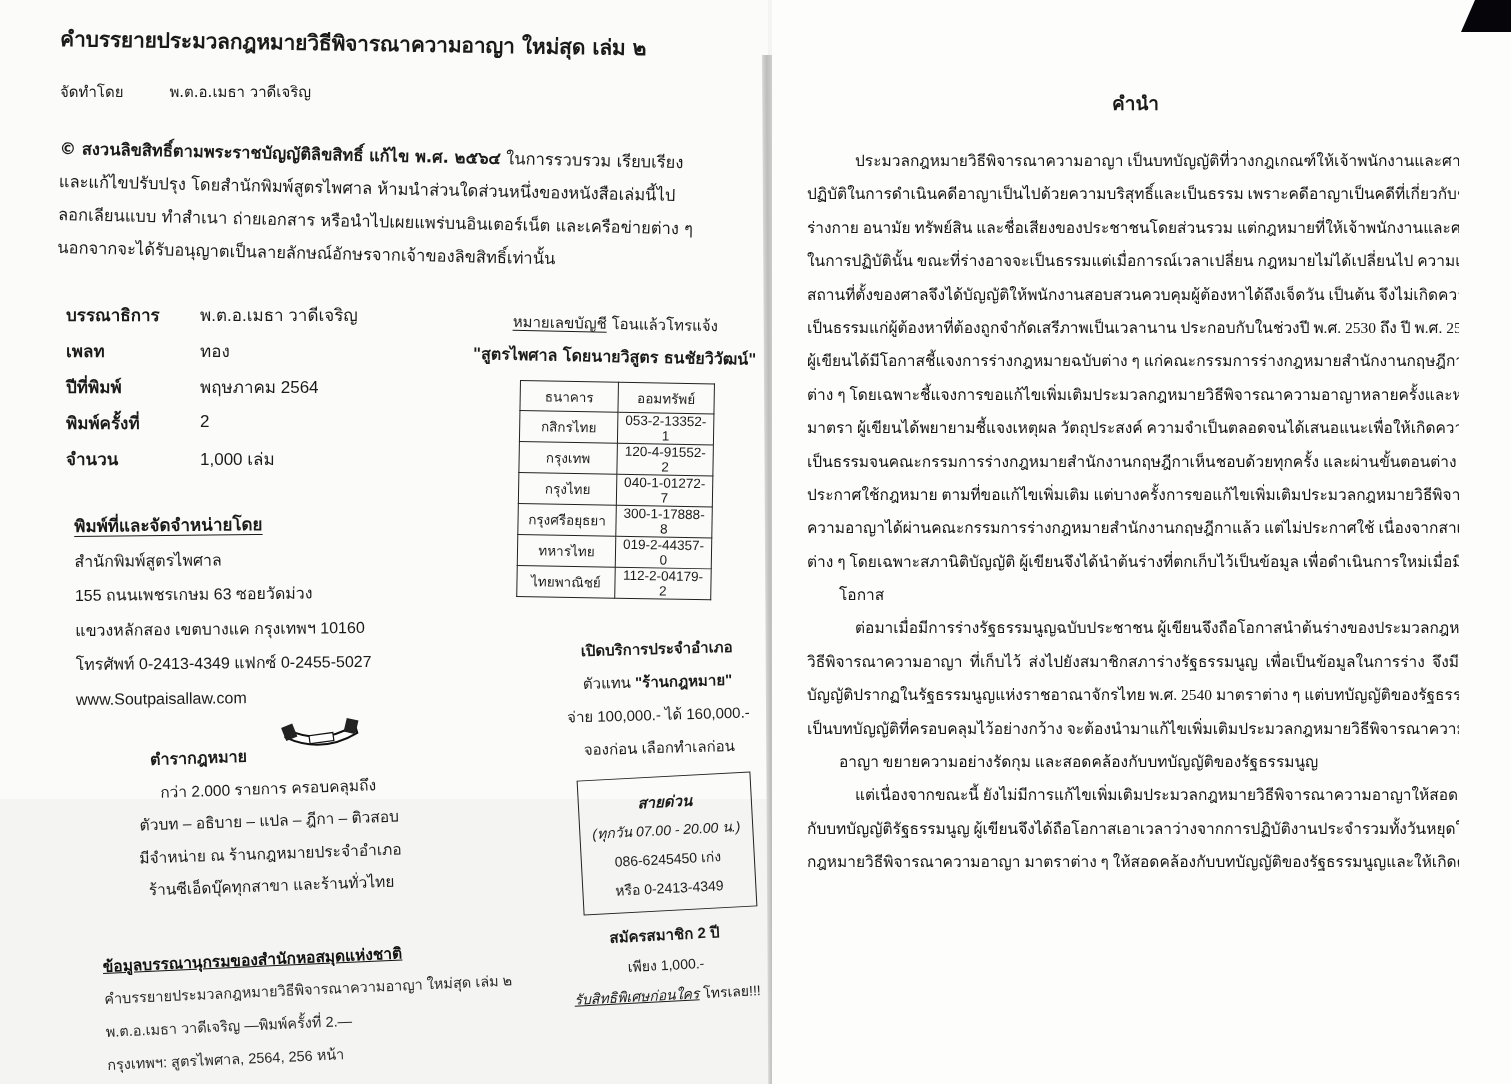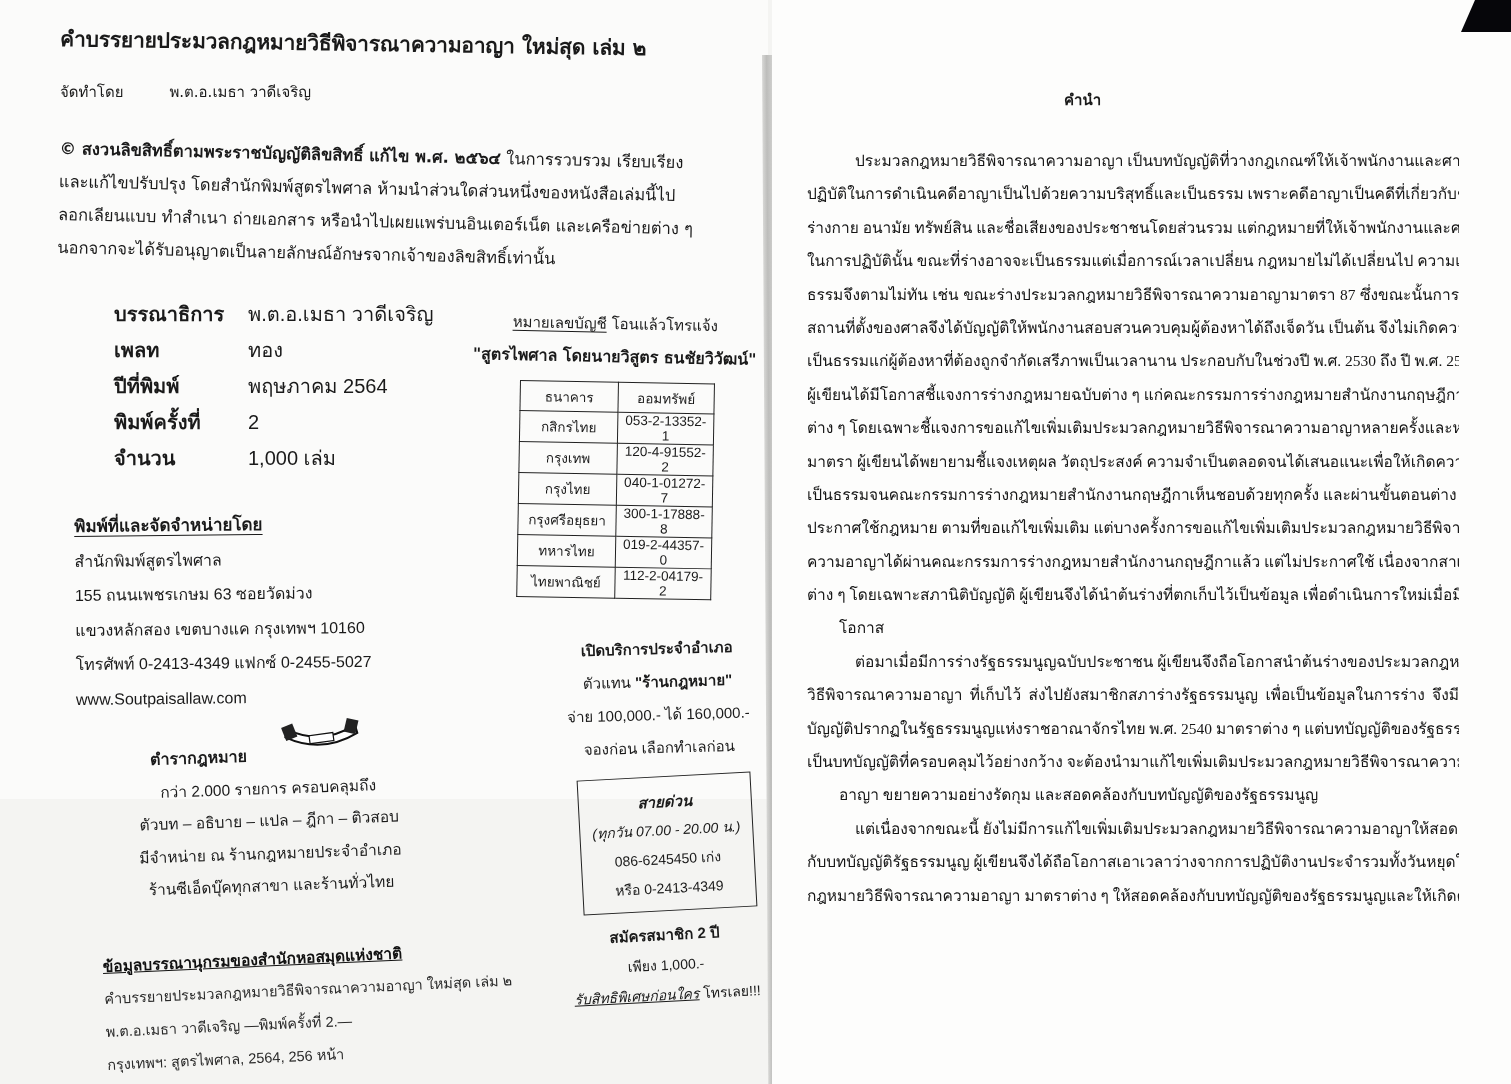--- a/index.html
+++ b/index.html
@@ -43,21 +43,21 @@
 
   
   .book-title { position: absolute; left: 60px; top: 22px; font-size: 21px; font-weight: bold; transform: rotate(0.9deg); transform-origin: left; white-space: nowrap; letter-spacing: -0.2px; }
   .prepared-by { position: absolute; left: 60px; top: 80px; font-size: 15px; white-space: nowrap; }
   .prepared-by .gap { display: inline-block; width: 46px; }
 
   .copyright { position: absolute; left: 60px; top: 132px; width: 690px; font-size: 16.5px; line-height: 33px; transform: rotate(1.3deg); transform-origin: left top; }
   .copyright .bold { font-weight: bold; }
   .copyright p { white-space: nowrap; }
 
-  .meta-table { position: absolute; left: 66px; top: 296px; font-size: 20px; margin-left: 48px; }
+  .meta-table { position: absolute; left: 66px; top: 296px; font-size: 17px; }
   .meta-row { display: flex; height: 36px; align-items: center; }
   .meta-row .k { width: 134px; font-weight: bold; }
   .meta-row .v { font-family: "Liberation Sans", sans-serif; }
 
   .account-head { position: absolute; left: 470px; top: 312px; width: 290px; text-align: center; transform: rotate(1.2deg); }
   .account-head .l1 { font-size: 15px; }
   .account-head .l1 u { text-underline-offset: 3px; }
   .account-head .l2 { font-size: 16px; font-weight: bold; margin-top: 8px; white-space: nowrap; }
 
   .bank-table { position: absolute; left: 520px; top: 380px; border-collapse: collapse; transform: rotate(1deg); transform-origin: left top; font-family: "Liberation Sans", sans-serif; }
@@ -80,21 +80,21 @@
   .hotline-box .hours { font-style: italic; }
 
   .member-block { position: absolute; left: 566px; top: 920px; width: 200px; text-align: center; font-size: 14px; line-height: 30px; transform: rotate(-3deg); font-family: "Liberation Sans", sans-serif; }
   .member-block .head { font-weight: bold; font-size: 15px; }
   .member-block .promo u { font-style: italic; }
 
   .catalog { position: absolute; left: 102px; top: 950px; font-size: 14.5px; line-height: 33px; transform: rotate(-2.6deg); transform-origin: left top; white-space: nowrap; font-family: "Liberation Sans", sans-serif; color: #2a2a2a; }
   .catalog .head { font-weight: bold; text-decoration: underline; font-size: 15.5px; color: #111; }
 
   
-  .preface-title { position: absolute; left: 1064px; top: 88px; font-size: 15px; font-weight: bold; font-family: Liberation Sans, sans-serif; }
+  .preface-title { position: absolute; left: 1112px; top: 88px; font-size: 19px; font-weight: bold; font-family: Liberation Sans, sans-serif; }
   .preface-body { position: absolute; left: 807px; top: 148px; width: 652px; font-family: "Liberation Serif", serif; font-size: 15.5px; color: #151515; }
   .preface-body .line { height: 33.4px; white-space: nowrap; overflow: hidden; text-align: justify; text-align-last: justify; }
   .preface-body .line.last { text-align-last: left; margin-left: 32px; }
   .preface-body .line.indent { padding-left: 48px; }
 </style>
 </head>
 <body>
 
 <div class="ghost-timestamp">
   <div>อัพเดทล่าสุด :</div>
@@ -253,21 +253,20 @@
   <div class="corner-shadow"></div>
 </div>
 
 <div class="preface-title">คำนำ</div>
 
 <div class="preface-body" id="preface-body">
     <div class="line indent">ประมวลกฎหมายวิธีพิจารณาความอาญา เป็นบทบัญญัติที่วางกฎเกณฑ์ให้เจ้าพนักงานและศาล</div>
     <div class="line">ปฏิบัติในการดำเนินคดีอาญาเป็นไปด้วยความบริสุทธิ์และเป็นธรรม เพราะคดีอาญาเป็นคดีที่เกี่ยวกับชีวิต</div>
     <div class="line">ร่างกาย อนามัย ทรัพย์สิน และชื่อเสียงของประชาชนโดยส่วนรวม แต่กฎหมายที่ให้เจ้าพนักงานและศาล</div>
     <div class="line">ในการปฏิบัตินั้น ขณะที่ร่างอาจจะเป็นธรรมแต่เมื่อการณ์เวลาเปลี่ยน กฎหมายไม่ได้เปลี่ยนไป ความเป็น</div>
-    <div class="line">ธรรมจึงตามไม่ทัน เช่น ขณะร่างประมวลกฎหมายวิธีพิจารณาความอาญามาตรา 87 ซึ่งขณะนั้นการ</div>
     <div class="line">สถานที่ตั้งของศาลจึงได้บัญญัติให้พนักงานสอบสวนควบคุมผู้ต้องหาได้ถึงเจ็ดวัน เป็นต้น จึงไม่เกิดความ</div>
     <div class="line">เป็นธรรมแก่ผู้ต้องหาที่ต้องถูกจำกัดเสรีภาพเป็นเวลานาน ประกอบกับในช่วงปี พ.ศ. 2530 ถึง ปี พ.ศ. 2545</div>
     <div class="line">ผู้เขียนได้มีโอกาสชี้แจงการร่างกฎหมายฉบับต่าง ๆ แก่คณะกรรมการร่างกฎหมายสำนักงานกฤษฎีกาคณะ</div>
     <div class="line">ต่าง ๆ โดยเฉพาะชี้แจงการขอแก้ไขเพิ่มเติมประมวลกฎหมายวิธีพิจารณาความอาญาหลายครั้งและหลาย</div>
     <div class="line">มาตรา ผู้เขียนได้พยายามชี้แจงเหตุผล วัตถุประสงค์ ความจำเป็นตลอดจนได้เสนอแนะเพื่อให้เกิดความ</div>
     <div class="line">เป็นธรรมจนคณะกรรมการร่างกฎหมายสำนักงานกฤษฎีกาเห็นชอบด้วยทุกครั้ง และผ่านขั้นตอนต่าง ๆ</div>
     <div class="line">ประกาศใช้กฎหมาย ตามที่ขอแก้ไขเพิ่มเติม แต่บางครั้งการขอแก้ไขเพิ่มเติมประมวลกฎหมายวิธีพิจารณา</div>
     <div class="line">ความอาญาได้ผ่านคณะกรรมการร่างกฎหมายสำนักงานกฤษฎีกาแล้ว แต่ไม่ประกาศใช้ เนื่องจากสาเหตุ</div>
     <div class="line">ต่าง ๆ โดยเฉพาะสภานิติบัญญัติ ผู้เขียนจึงได้นำต้นร่างที่ตกเก็บไว้เป็นข้อมูล เพื่อดำเนินการใหม่เมื่อมี</div>
     <div class="line last">โอกาส</div>

